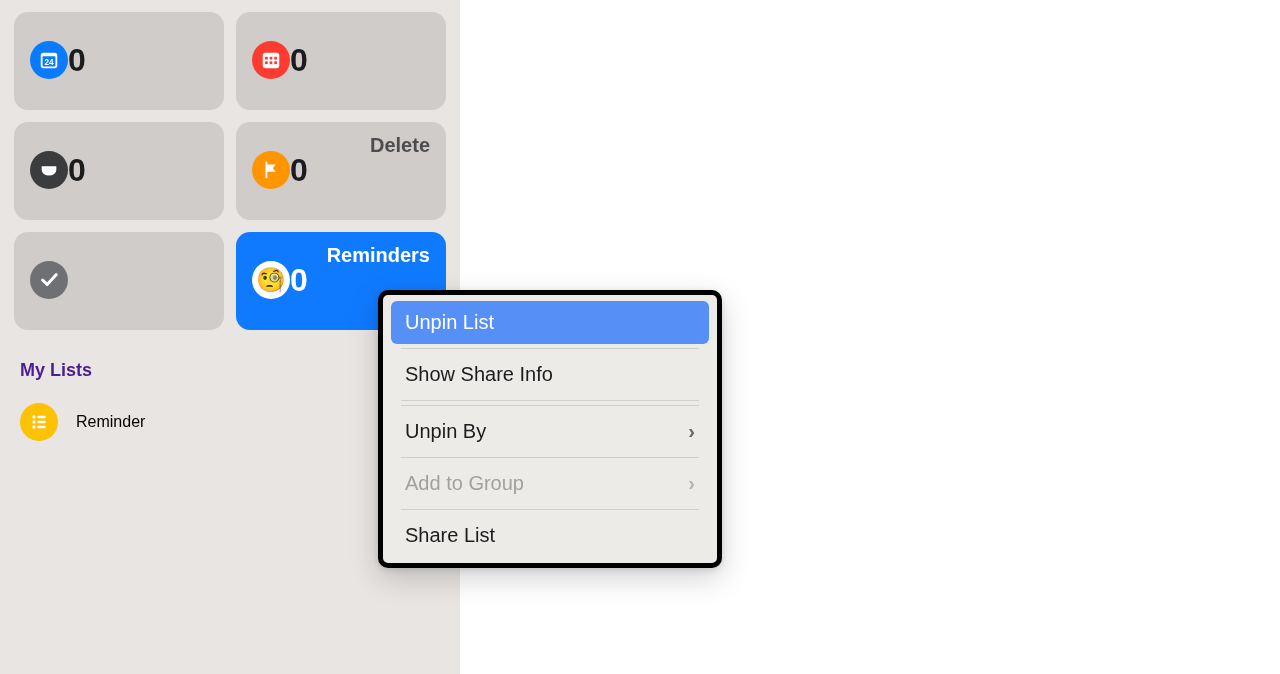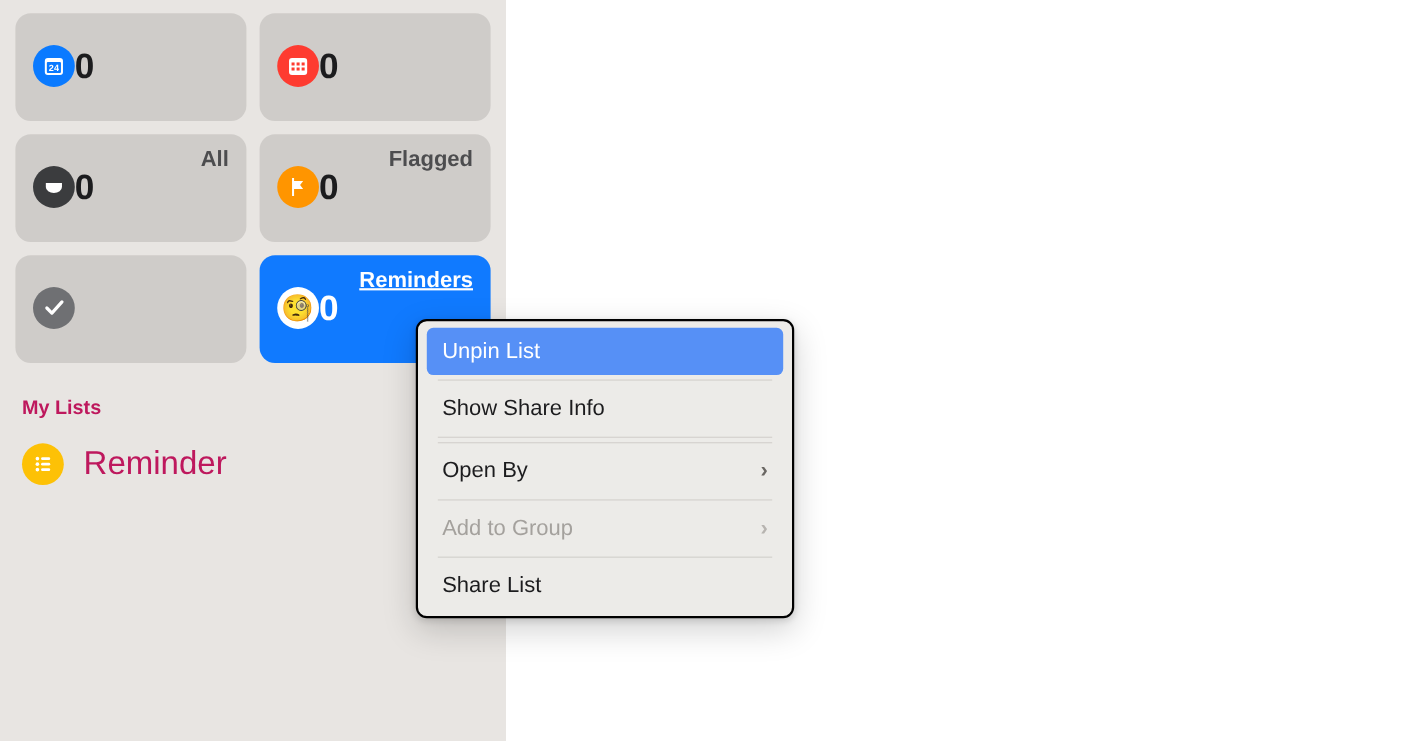--- a/index.html
+++ b/index.html
@@ -80,28 +80,28 @@
       font-size: 32px;
       font-weight: 700;
       color: #1c1c1e;
     }
     .selected .smart-count { color: #ffffff; }
     .smart-label {
       font-size: 20px;
       font-weight: 600;
       color: #4d4d4f;
     }
-    .selected .smart-label { color: #ffffff; text-decoration: underline; }
+    .selected .smart-label { color: #ffffff; }
     .smart-card.no-count .smart-card-top {
       justify-content: flex-start;
     }
     .section-header {
       font-size: 18px;
       font-weight: 600;
-      color: #be185d;
+      color: #4c1d95;
       padding: 18px 4px 2px 6px;
     }
     .list-row {
       display: flex;
       align-items: center;
       gap: 18px;
       padding: 8px 6px;
       border-radius: 8px;
       cursor: pointer;
     }
@@ -113,35 +113,35 @@
       display: flex;
       align-items: center;
       justify-content: center;
     }
     .list-icon svg {
       width: 20px;
       height: 20px;
       fill: #fff;
     }
     .list-label {
-      font-size: 30px;
-      color: #be185d;
+      font-size: 16px;
+      color: #000000;
     }
     .main-area {
       flex: 1;
       background: #ffffff;
       position: relative;
     }
     .context-menu {
       position: absolute;
       left: 378px;
       top: 290px;
       width: 344px;
       background: #ecebe8;
-      border: 2px solid #000000;
+      border: 5px solid #000000;
       border-radius: 10px;
       box-shadow: 0 10px 30px rgba(0,0,0,0.18), 0 2px 6px rgba(0,0,0,0.12);
       padding: 6px 8px;
     }
     .menu-item {
       font-size: 20px;
       color: #1c1c1e;
       padding: 10px 14px;
       border-radius: 6px;
       display: flex;
@@ -212,33 +212,32 @@
 
     <div class="smart-card">
       <div class="smart-card-top">
         <div class="smart-icon icon-all">
           <svg viewBox="0 0 24 24">
               <path d="M4 8 h16 a0 0 0 0 1 0 0 v4 a8 6 0 0 1 -16 0 v-4 z"></path>
             </svg>
         </div>
         <div class="smart-count">0</div>
       </div>
-      <div class="smart-label">All</div>
     </div>
 
     <div class="smart-card">
       <div class="smart-card-top">
         <div class="smart-icon icon-flagged">
           <svg viewBox="0 0 24 24">
               <path d="M6 3 v18 h2 v-7 h9 l-3-4 3-4 H8 V3 z"></path>
             </svg>
         </div>
         <div class="smart-count">0</div>
       </div>
-      <div class="smart-label">Flagged</div>
+      <div class="smart-label">Delete</div>
     </div>
 
     <div class="smart-card no-count">
       <div class="smart-card-top">
         <div class="smart-icon icon-completed">
           <svg viewBox="0 0 24 24">
               <path d="M5 12 l5 5 L20 6" stroke="#fff" stroke-width="3.2" fill="none" stroke-linecap="round" stroke-linejoin="round"></path>
             </svg>
         </div>
       </div>
@@ -280,21 +279,21 @@
   <div class="menu-item highlight">
     <span>Unpin List</span>
   </div>
   <div class="menu-sep"></div>
   <div class="menu-item">
     <span>Show Share Info</span>
   </div>
   <div class="menu-sep"></div>
   <div class="menu-sep"></div>
   <div class="menu-item">
-    <span>Open By</span>
+    <span>Unpin By</span>
     <span class="menu-chevron">›</span>
   </div>
   <div class="menu-sep"></div>
   <div class="menu-item disabled">
     <span>Add to Group</span>
     <span class="menu-chevron">›</span>
   </div>
   <div class="menu-sep"></div>
   <div class="menu-item">
     <span>Share List</span>

